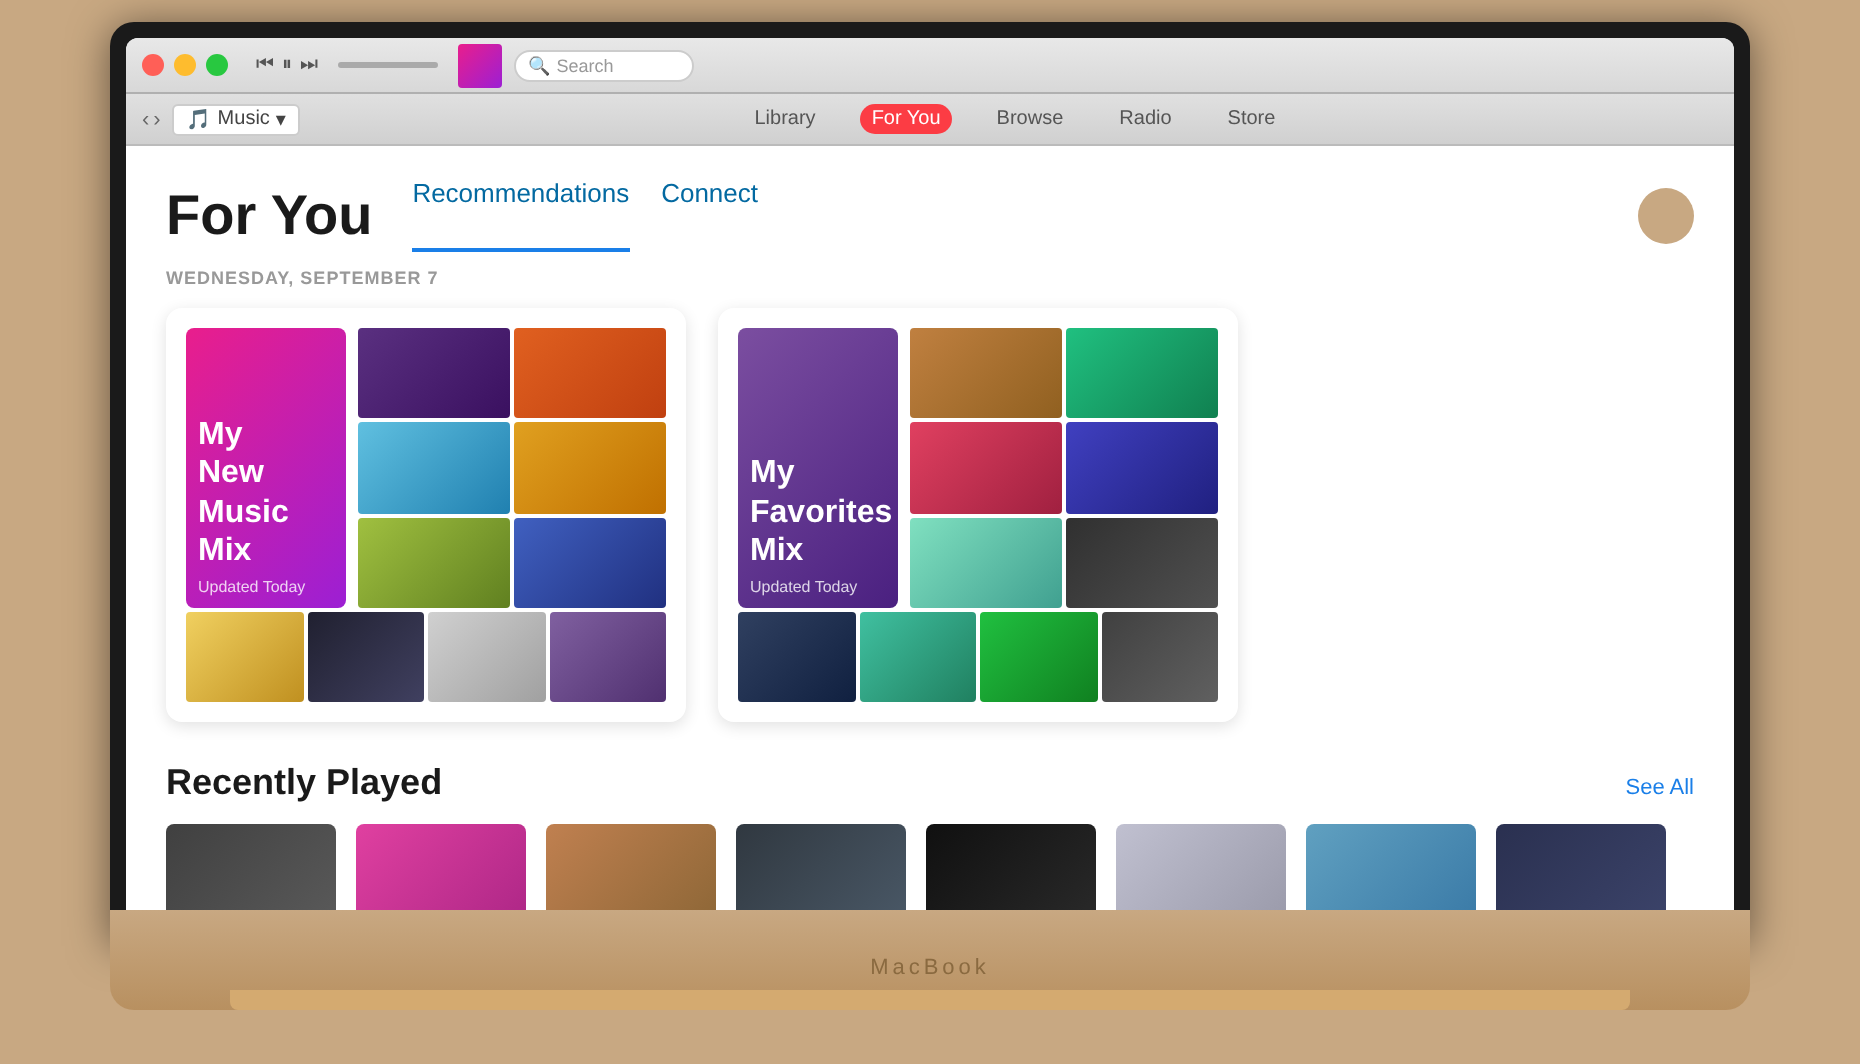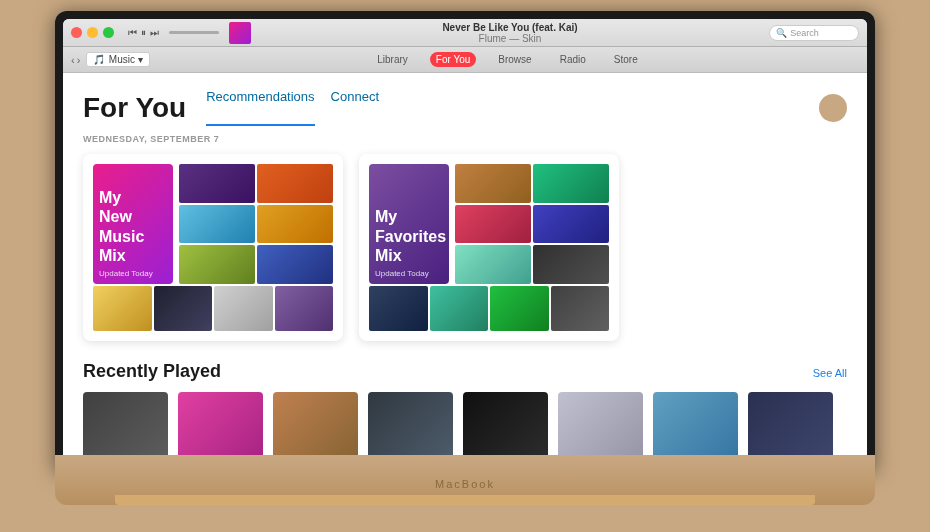--- a/index.html
+++ b/index.html
@@ -314,21 +314,21 @@
       height: 10px;
       background: #d4aa70;
       border-radius: 0 0 4px 4px;
       position: absolute;
       bottom: 0; left: 60px; right: 60px;
     }
 
     .mix-card-header {
       display: flex;
       gap: 6px;
-      height: 120px;
+      height: 140px;
     }
 
     .mix-main-block {
       width: 80px;
       height: 100%;
       border-radius: 4px;
       display: flex;
       flex-direction: column;
       justify-content: flex-end;
       padding: 6px;
@@ -383,24 +383,20 @@
           <div class="dot dot-yellow"></div>
           <div class="dot dot-green"></div>
         </div>
         <div class="titlebar-transport">
           <span class="transport-btn">⏮</span>
           <span class="transport-btn">⏸</span>
           <span class="transport-btn">⏭</span>
         </div>
         <div class="volume-slider"></div>
         <div class="album-thumb-small c1"></div>
-        <div class="titlebar-center">
-          <div style="font-weight:600;">Never Be Like You (feat. Kai)</div>
-          <div style="color:#777;">Flume — Skin</div>
-        </div>
         <div class="titlebar-right">
           <div class="search-box">
             <span style="margin-right:3px;">🔍</span>
             <span>Search</span>
           </div>
         </div>
       </div>
 
       <div class="toolbar">
         <div class="nav-arrows">

